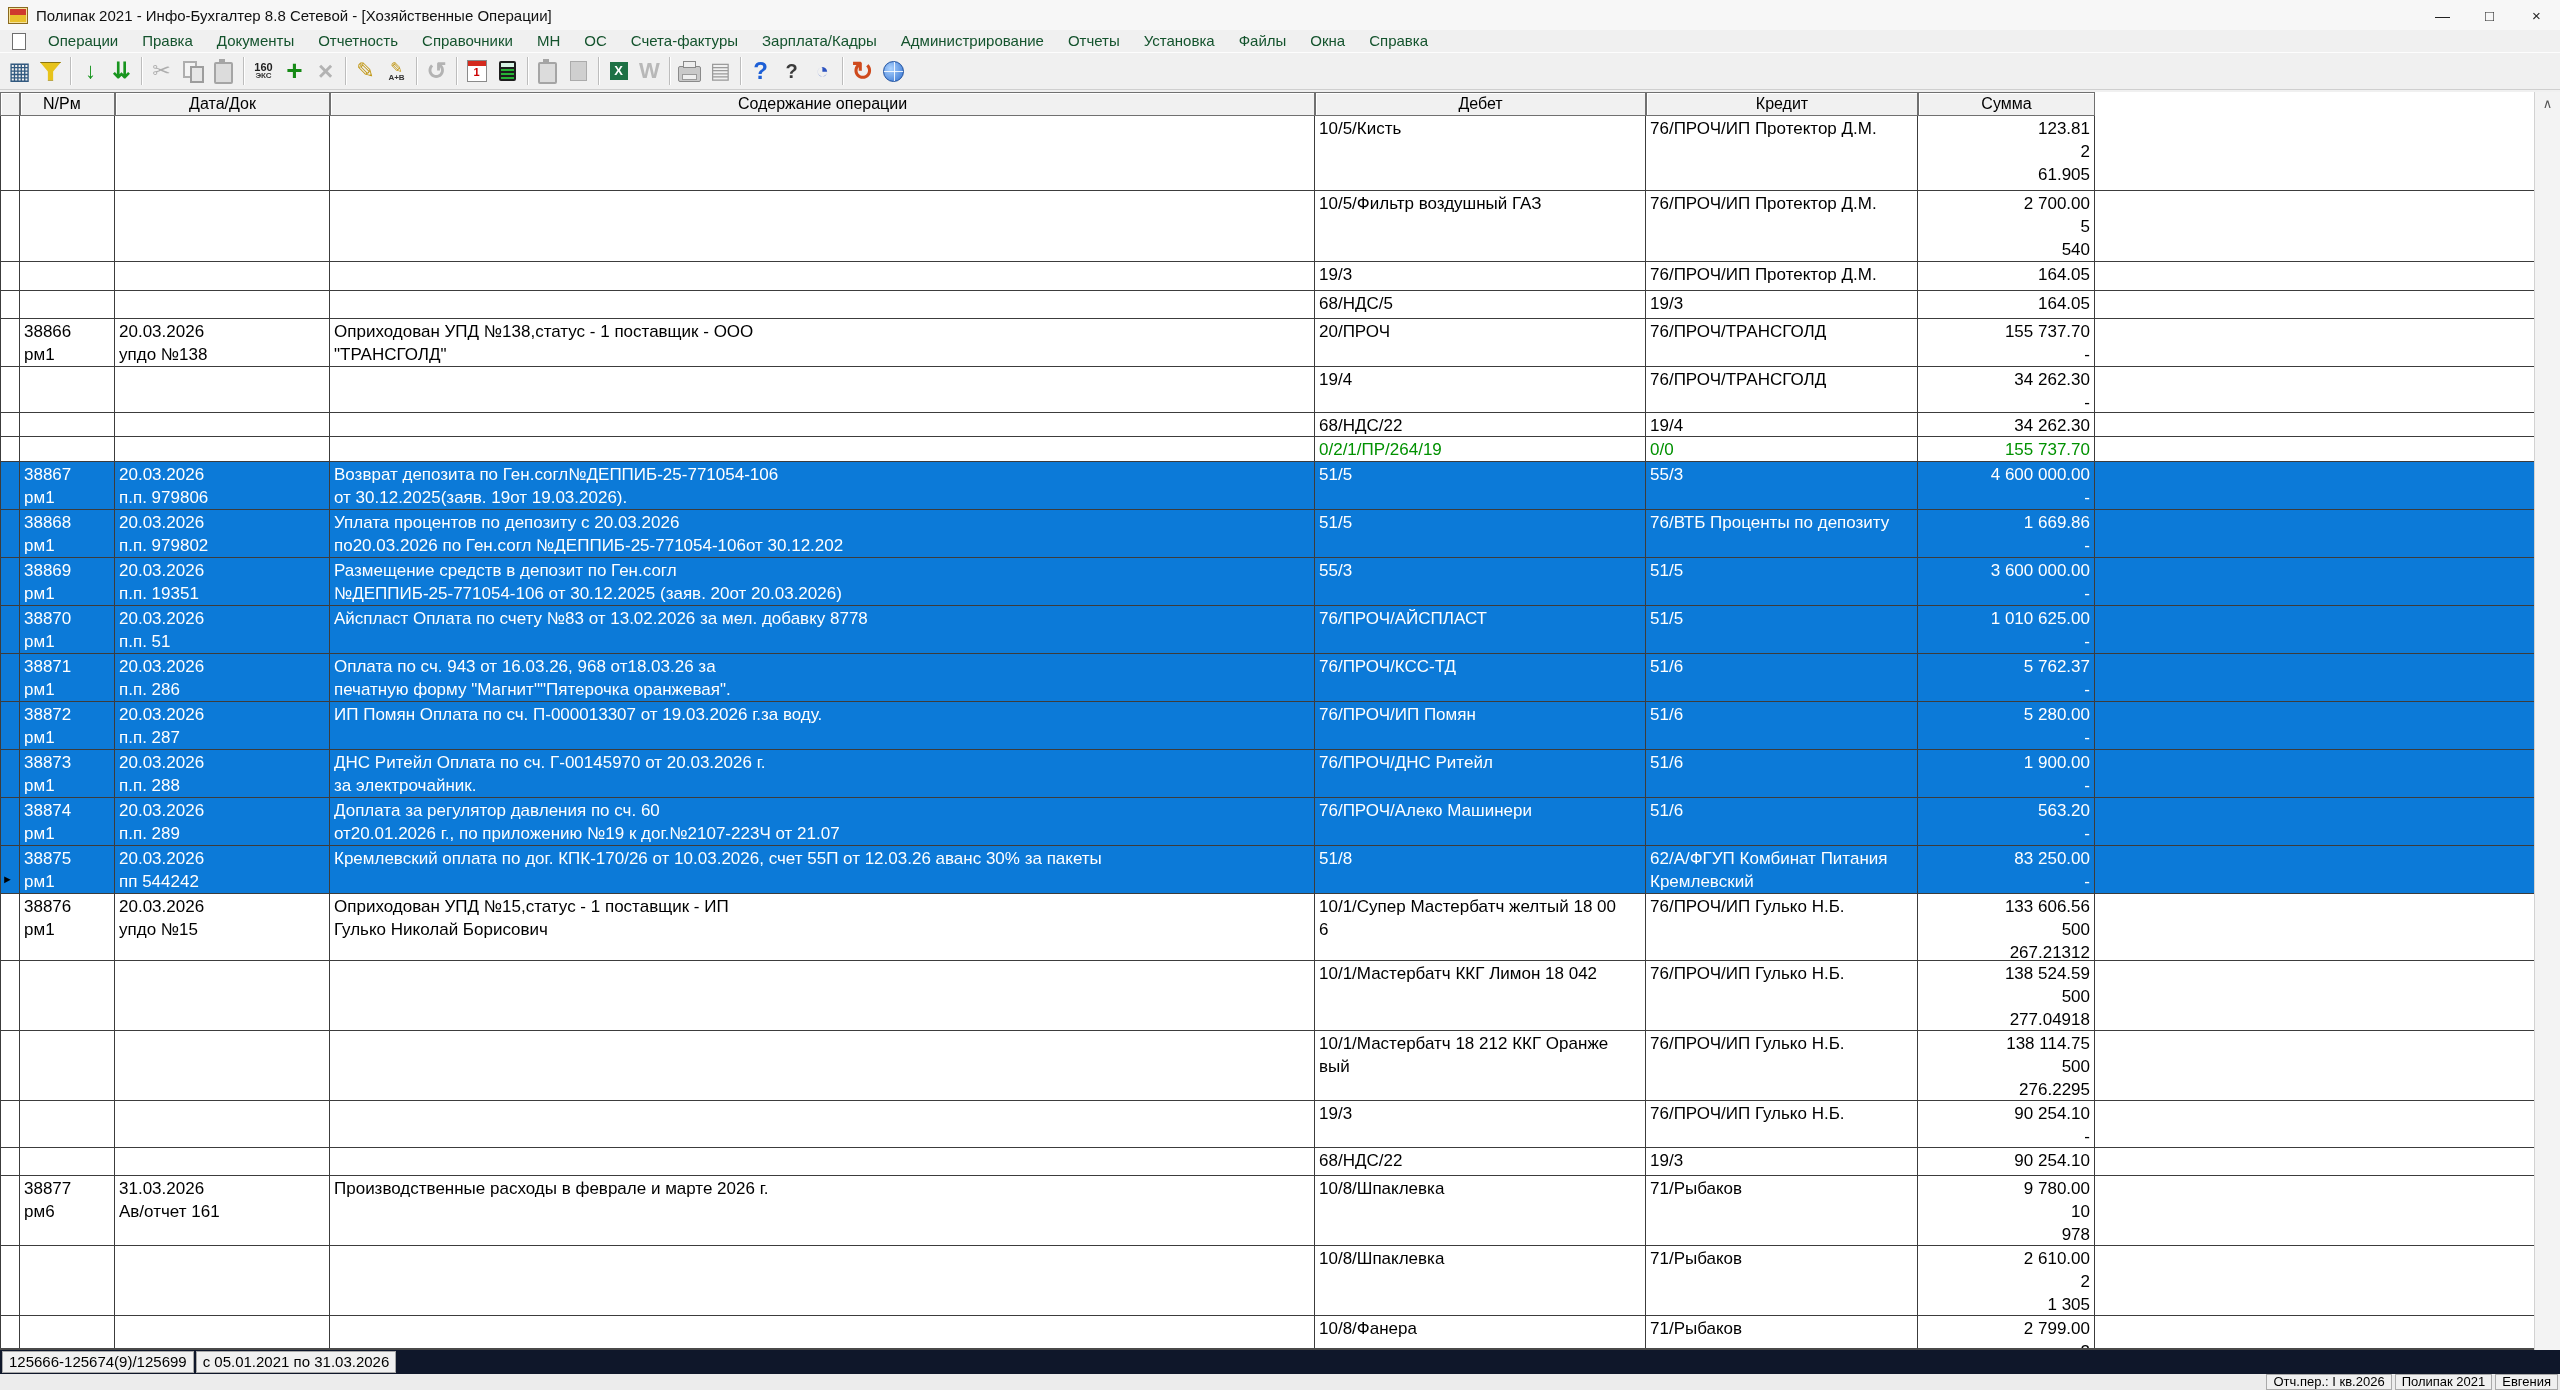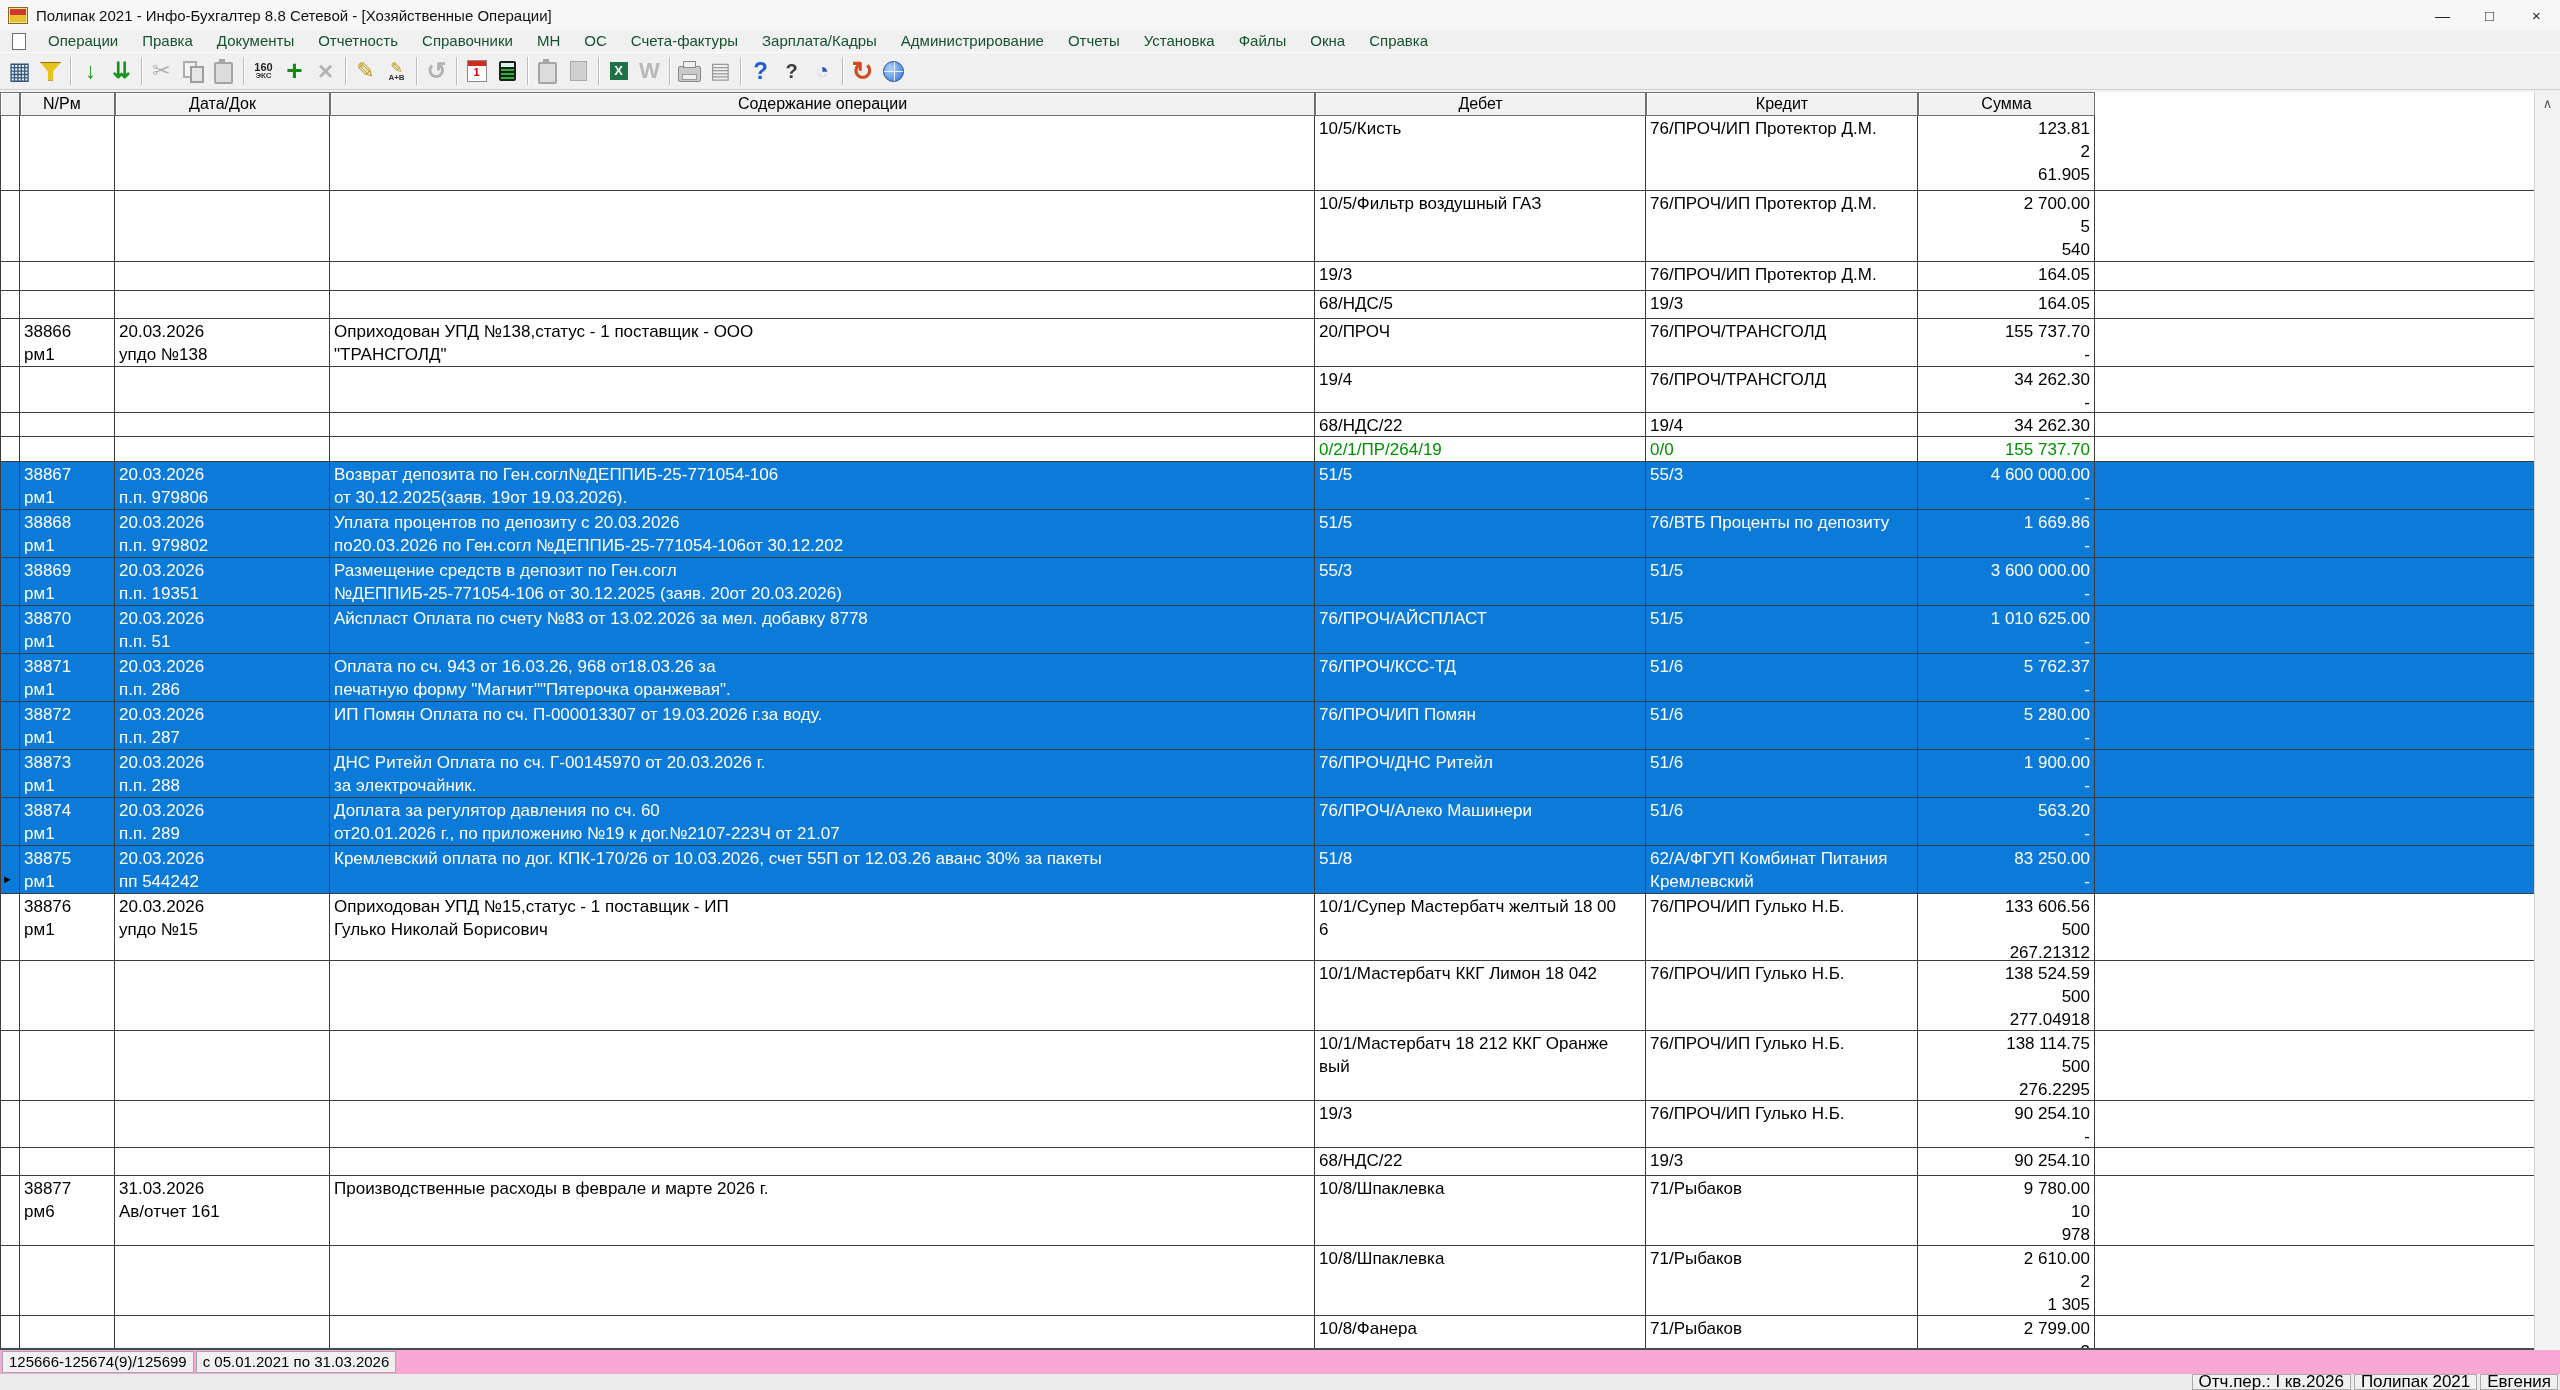--- a/index.html
+++ b/index.html
@@ -74,29 +74,29 @@
   .cell{box-sizing:border-box;border-right:1px solid var(--grid);padding:1px 4px 0 4px;
         font-size:17px;line-height:23px;white-space:pre-line;overflow:hidden;}
   .cell.gutter{border-left:1px solid var(--grid);padding:0;position:relative;}
   .cell.gutter.cursor::after{content:"►";position:absolute;left:1px;top:22px;font-size:11px;color:#000;}
   .cell.sum{text-align:right;}
   
   .vscroll{position:absolute;right:0;top:92px;width:26px;height:1258px;background:#f3f3f3;
            border-left:1px solid #d2d2d2;box-sizing:border-box;}
   .varrow{height:26px;text-align:center;font-size:13px;line-height:24px;color:#555;}
   
-  .sbar1{position:absolute;left:0;top:1350px;width:2560px;height:24px;background:#f9a8d4;
+  .sbar1{position:absolute;left:0;top:1350px;width:2560px;height:24px;background:#0f172a;
          display:flex;align-items:center;padding-left:2px;box-sizing:border-box;gap:2px;}
   .sfield{height:20px;line-height:20px;border:1px solid #a8a8a8;background:#f0f0f0;
           padding:0 6px;font-size:15px;color:#000;white-space:nowrap;}
   .sbar2{position:absolute;left:0;top:1374px;width:2560px;height:16px;background:#ececec;
          display:flex;align-items:center;justify-content:flex-end;gap:3px;
          padding-right:2px;box-sizing:border-box;}
   .sfield2{height:14px;line-height:14px;border:1px solid #aaa;background:#f0f0f0;
-           padding:0 6px;font-size:17px;color:#000;white-space:nowrap;}
+           padding:0 6px;font-size:13px;color:#000;white-space:nowrap;}
 </style>
 </head>
 <body>
 
 <div id="win" style="--sel: #0c7ad8; --green: #009100; --grid: #3c3c3c;">
 
   <div class="titlebar">
     <span class="appicon"></span>
     <span class="title">Полипак 2021 - Инфо-Бухгалтер 8.8 Сетевой - [Хозяйственные Операции]</span>
     <div class="wctrls" id="wctrls">

